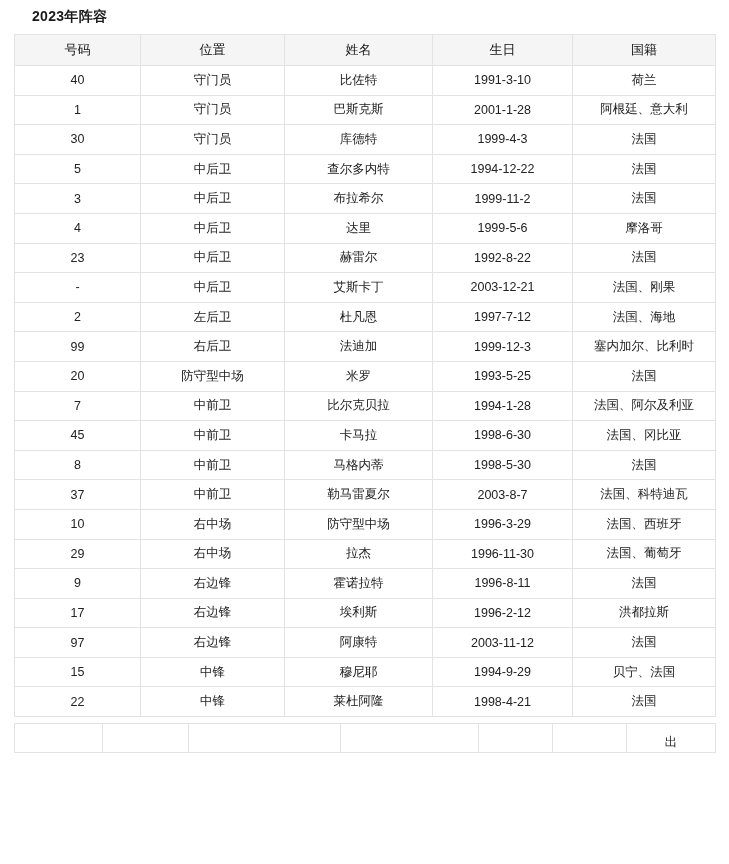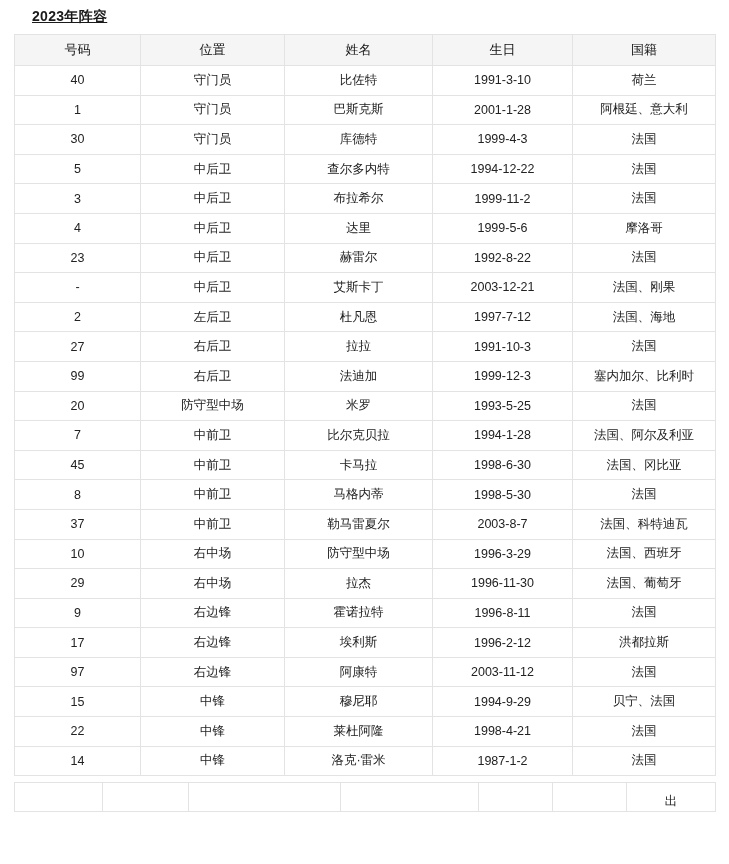--- a/index.html
+++ b/index.html
@@ -17,21 +17,20 @@
   .page {
     width: 729px;
     position: relative;
   }
   .section-title {
     font-size: 14px;
     font-weight: bold;
     color: #1a1a1a;
     padding: 8px 0 8px 32px;
     letter-spacing: 0.3px;
-    text-decoration: underline;
   }
   table.squad {
     border-collapse: collapse;
     width: 701px;
     margin: 0 14px;
     table-layout: fixed;
     font-size: 12.5px;
   }
   table.squad th,
   table.squad td {
@@ -160,27 +159,20 @@
           <td>法国、刚果</td>
         </tr>
         <tr>
           <td>2</td>
           <td>左后卫</td>
           <td>杜凡恩</td>
           <td>1997-7-12</td>
           <td>法国、海地</td>
         </tr>
         <tr>
-          <td>27</td>
-          <td>右后卫</td>
-          <td>拉拉</td>
-          <td>1991-10-3</td>
-          <td>法国</td>
-        </tr>
-        <tr>
           <td>99</td>
           <td>右后卫</td>
           <td>法迪加</td>
           <td>1999-12-3</td>
           <td>塞内加尔、比利时</td>
         </tr>
         <tr>
           <td>20</td>
           <td>防守型中场</td>
           <td>米罗</td>
@@ -255,27 +247,20 @@
           <td>中锋</td>
           <td>穆尼耶</td>
           <td>1994-9-29</td>
           <td>贝宁、法国</td>
         </tr>
         <tr>
           <td>22</td>
           <td>中锋</td>
           <td>莱杜阿隆</td>
           <td>1998-4-21</td>
-          <td>法国</td>
-        </tr>
-        <tr>
-          <td>14</td>
-          <td>中锋</td>
-          <td>洛克·雷米</td>
-          <td>1987-1-2</td>
           <td>法国</td>
         </tr>
       </tbody>
   </table>
 
   <div class="bottom-strip">
     <table class="strip">
       <colgroup>
         <col style="width:88px">
         <col style="width:86px">

